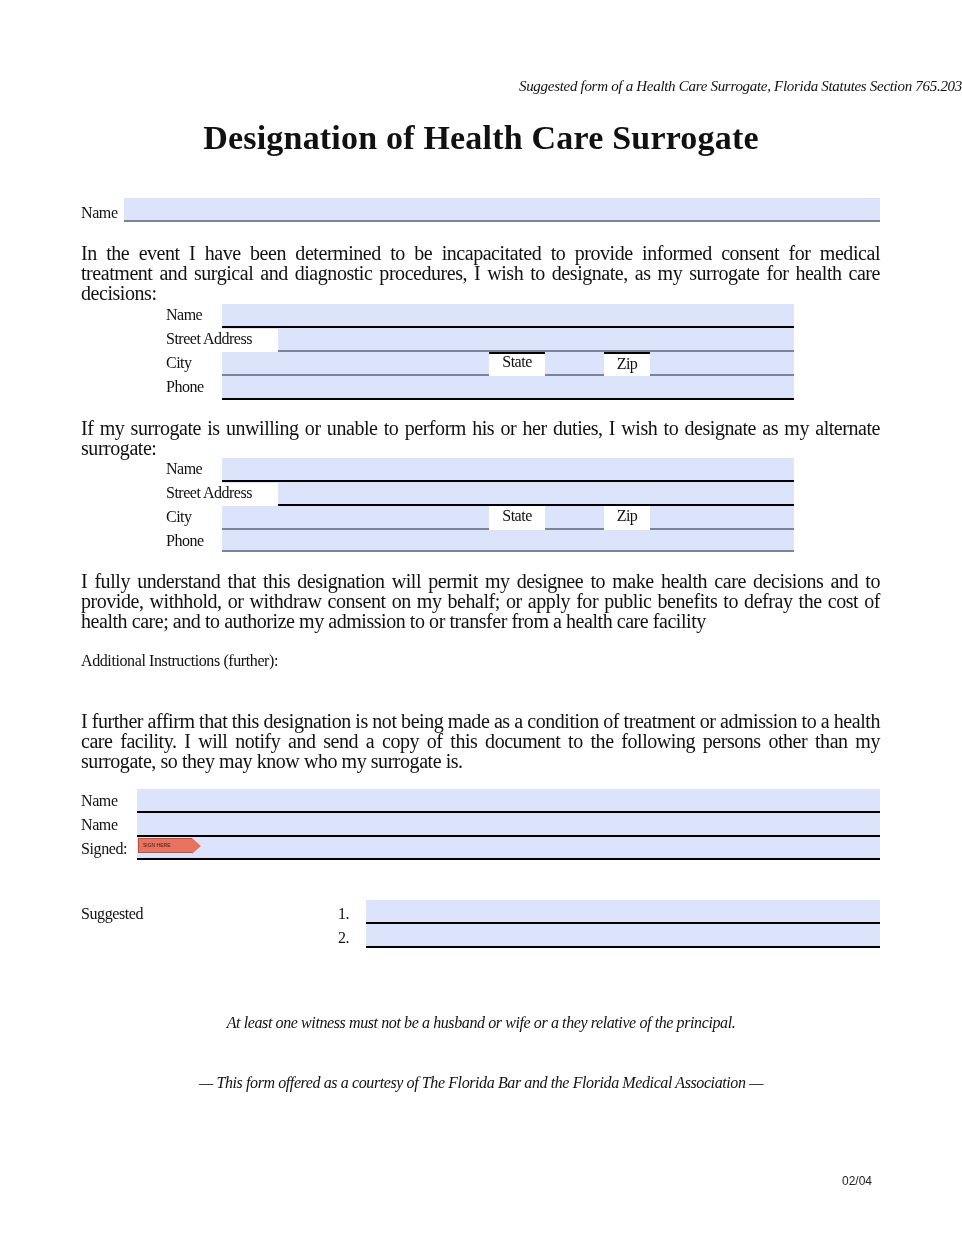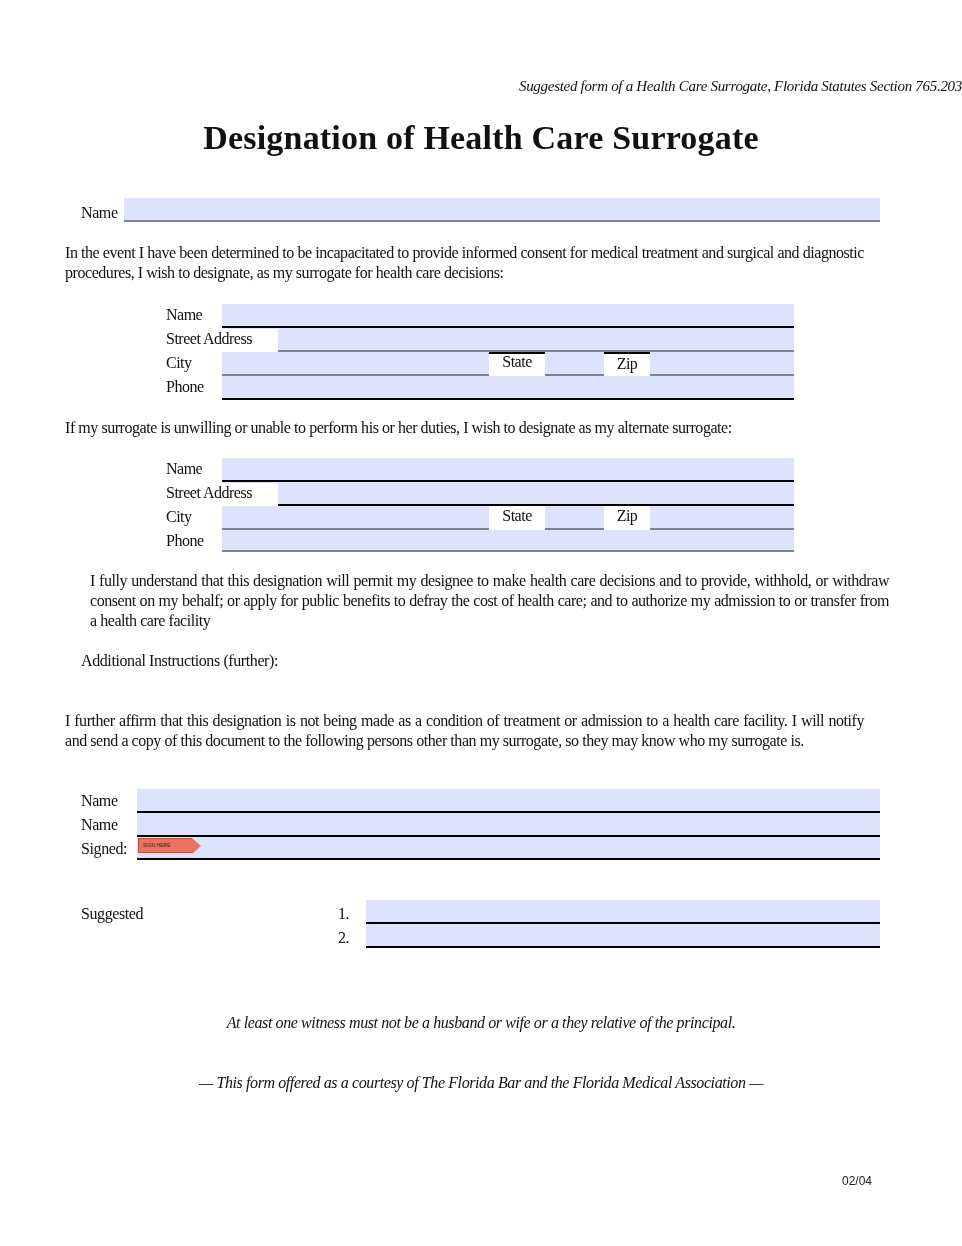--- a/index.html
+++ b/index.html
@@ -2,21 +2,21 @@
 <html><head>
 <meta charset="utf-8">
 <style>
   html, body { margin: 0; padding: 0; background: #ffffff; }
   body { width: 962px; height: 1246px; position: relative; overflow: hidden;
          font-family: "Liberation Serif", "DejaVu Serif", serif; color: #111; }
   .abs { position: absolute; }
   .subtitle { left: 0; width: 962px; top: 78px; text-align: right; font-style: italic; font-size: 15px; letter-spacing: -0.3px; }
   .title { left: 0; width: 962px; top: 119px; text-align: center; font-weight: bold; font-size: 34px; letter-spacing: 0.2px; }
   .txt { font-size: 16px; letter-spacing: -0.4px; line-height: 20px; }
-  .para { left: 65px; width: 799px; text-align: justify; font-size: 16px; letter-spacing: -0.45px; line-height: 20px; }
+  .para { left: 81px; width: 799px; text-align: justify; font-size: 20px; letter-spacing: -0.45px; line-height: 20px; }
   .field { position: absolute; background: #dbe4fb; border-bottom: 2px solid #000; box-sizing: border-box; }
   .field.thin { border-bottom: 2px solid #7d8396; }
   .field input { width: 100%; height: 100%; border: 0; background: transparent; padding: 0 4px; box-sizing: border-box;
                  font-family: "Liberation Serif", serif; font-size: 15px; outline: none; }
   .lbl { position: absolute; font-size: 16px; letter-spacing: -0.5px; line-height: 20px; background: #fff; }
   .italic-note { left: 0; width: 962px; text-align: center; font-style: italic; font-size: 16px; letter-spacing: -0.4px; }
   .sign-tag { position: absolute; left: 138px; top: 838px; width: 54px; height: 15px; background: #e8735f;
               border: 1px solid #b8503f; border-right: none; box-sizing: border-box; font-family: "Liberation Sans", sans-serif;
               font-size: 5px; line-height: 13px; padding-left: 4px; color: #3a1a14; }
   .sign-tag::after { content: ""; position: absolute; right: -9px; top: -1px; width: 0; height: 0;
@@ -74,21 +74,21 @@
     <input type="text" value="" style="">
   </div>
   <div class="lbl" style="left:166px;top:459px;">Name</div>
   <div class="lbl" style="left:166px;top:483px;width:112px;height:23px;">Street Address</div>
   <div class="lbl" style="left:166px;top:507px;background:transparent;">City</div>
   <div class="lbl" style="left:489px;top:506px;width:56px;height:24px;text-align:center;">State</div>
   <div class="lbl" style="left:604px;top:506px;width:46px;height:24px;text-align:center;">Zip</div>
   <div class="lbl" style="left:166px;top:531px;background:transparent;">Phone</div>
 </div>
 
-<div class="abs para" style="top:571px;margin-left:25px;">I fully understand that this designation will permit my designee to make health care decisions and to provide, withhold, or withdraw consent on my behalf; or apply for public benefits to defray the cost of health care; and to authorize my admission to or transfer from a health care facility</div>
+<div class="abs para" style="top:571px;">I fully understand that this designation will permit my designee to make health care decisions and to provide, withhold, or withdraw consent on my behalf; or apply for public benefits to defray the cost of health care; and to authorize my admission to or transfer from a health care facility</div>
 
 <div class="abs txt" style="left:81px;top:651px;">Additional Instructions (further):</div>
 
 <div class="abs para" style="top:711px;">I further affirm that this designation is not being made as a condition of treatment or admission to a health care facility. I will notify and send a copy of this document to the following persons other than my surrogate, so they may know who my surrogate is.</div>
 
 <div>
   <div class="field" style="left:137px;top:789px;width:743px;height:24px;">
     <input type="text" value="" style="">
   </div>
   <div class="field" style="left:137px;top:813px;width:743px;height:24px;">

